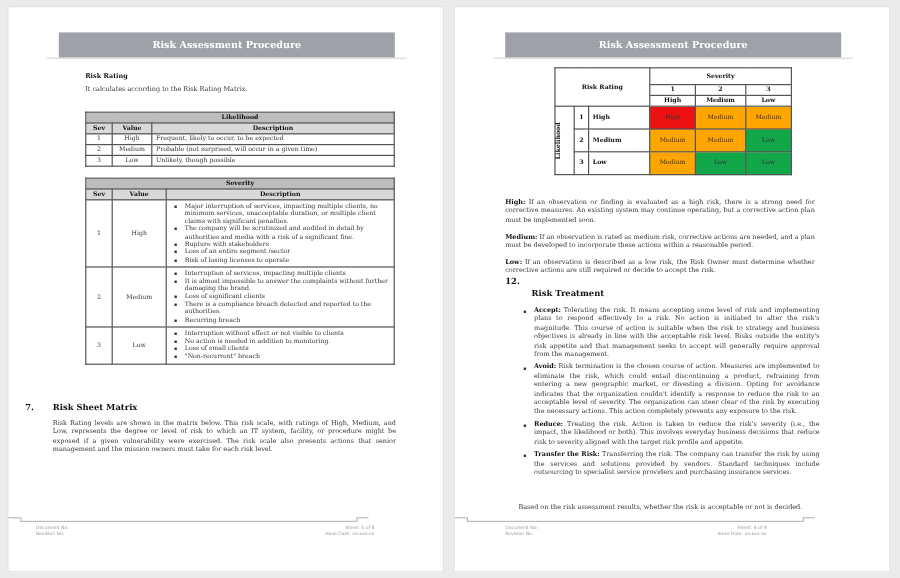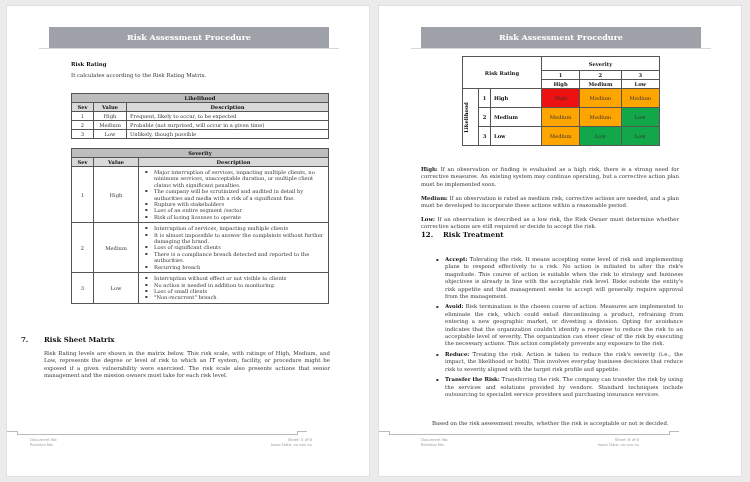--- a/index.html
+++ b/index.html
@@ -187,21 +187,21 @@
       <td class="risk-low">Low</td>
     </tr>
   </tbody>
     </table>
 
   <div class="txt just" style="top:160px;left:42px;width:258px;"><span class="bold">High:</span><span> If an observation or finding is evaluated as a high risk, there is a strong need for corrective measures. An existing system may continue operating, but a corrective action plan must be implemented soon.</span></div>
   <div class="txt just" style="top:189px;left:42px;width:258px;"><span class="bold">Medium:</span><span> If an observation is rated as medium risk, corrective actions are needed, and a plan must be developed to incorporate these actions within a reasonable period.</span></div>
   <div class="txt just" style="top:210px;left:42px;width:258px;"><span class="bold">Low:</span><span> If an observation is described as a low risk, the Risk Owner must determine whether corrective actions are still required or decide to accept the risk.</span></div>
 
   <div class="secnum" style="top:224px;left:42px;">12.</div>
-  <div class="secnum" style="top:224px;left:64px;">Risk Treatment</div>
+  <div class="secnum" style="top:234px;left:64px;">Risk Treatment</div>
 
   <ul style="position:absolute;top:250px;left:54px;width:250px;" class="txt just">
     <li style="line-height:7.4px;margin-bottom:3px;"><span class="bold">Accept:</span><span> Tolerating the risk. It means accepting some level of risk and implementing plans to respond effectively to a risk. No action is initiated to alter the risk's magnitude. This course of action is suitable when the risk to strategy and business objectives is already in line with the acceptable risk level. Risks outside the entity's risk appetite and that management seeks to accept will generally require approval from the management.</span></li>
     <li style="line-height:7.4px;margin-bottom:3px;"><span class="bold">Avoid:</span><span> Risk termination is the chosen course of action. Measures are implemented to eliminate the risk, which could entail discontinuing a product, refraining from entering a new geographic market, or divesting a division. Opting for avoidance indicates that the organization couldn't identify a response to reduce the risk to an acceptable level of severity. The organization can steer clear of the risk by executing the necessary actions. This action completely prevents any exposure to the risk.</span></li>
     <li style="line-height:7.4px;margin-bottom:3px;"><span class="bold">Reduce:</span><span> Treating the risk. Action is taken to reduce the risk's severity (i.e., the impact, the likelihood or both). This involves everyday business decisions that reduce risk to severity aligned with the target risk profile and appetite.</span></li>
     <li style="line-height:7.4px;"><span class="bold">Transfer the Risk:</span><span> Transferring the risk. The company can transfer the risk by using the services and solutions provided by vendors. Standard techniques include outsourcing to specialist service providers and purchasing insurance services.</span></li>
   </ul>
 
   <div class="txt" style="top:414px;left:53px;width:260px;">Based on the risk assessment results, whether the risk is acceptable or not is decided.</div>
 

